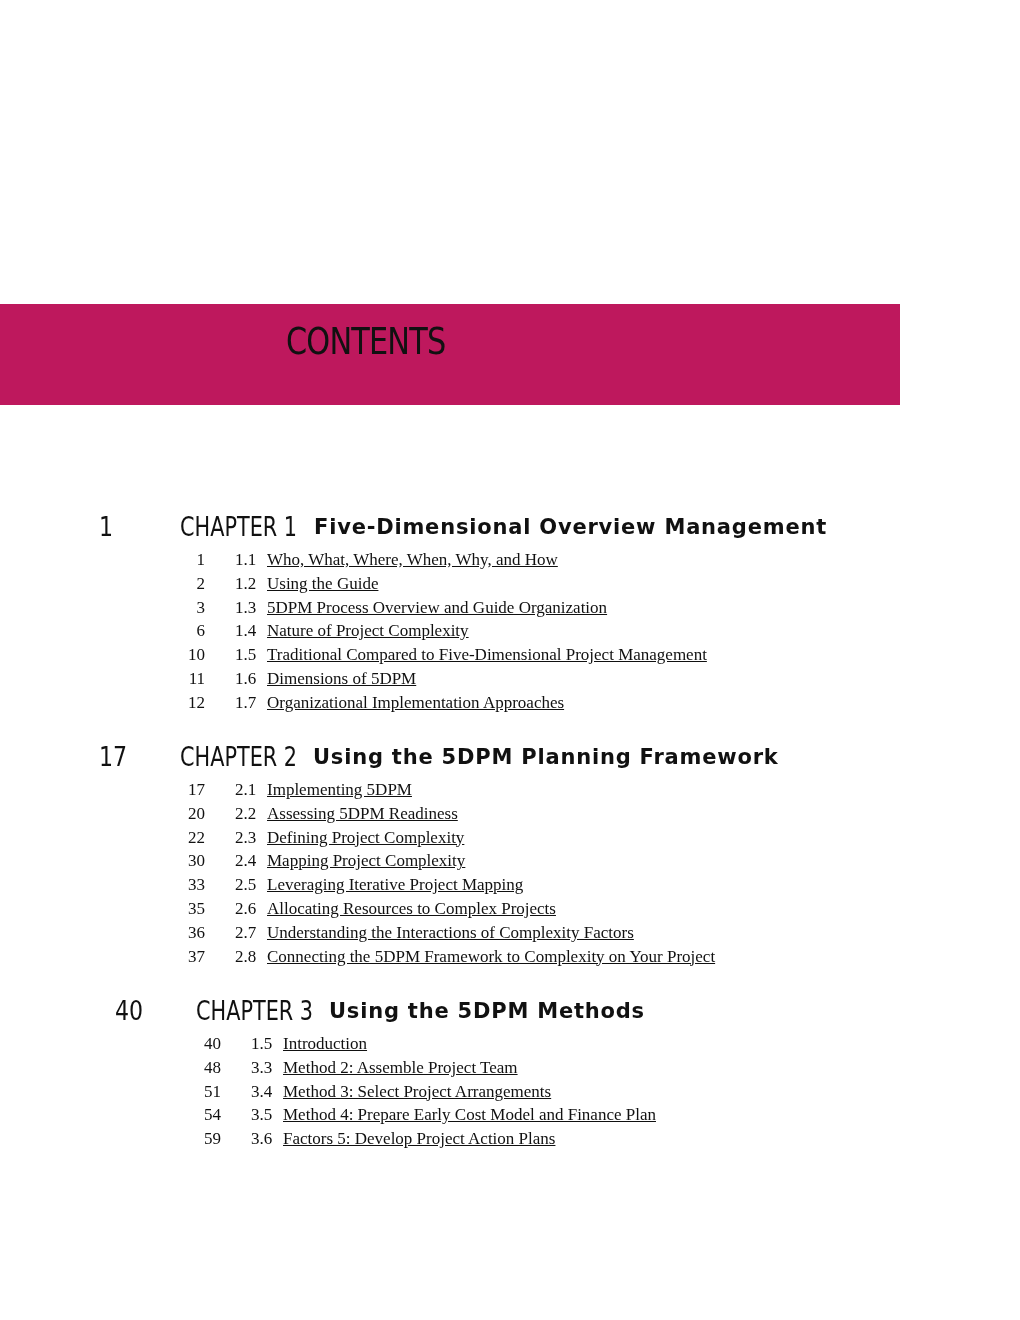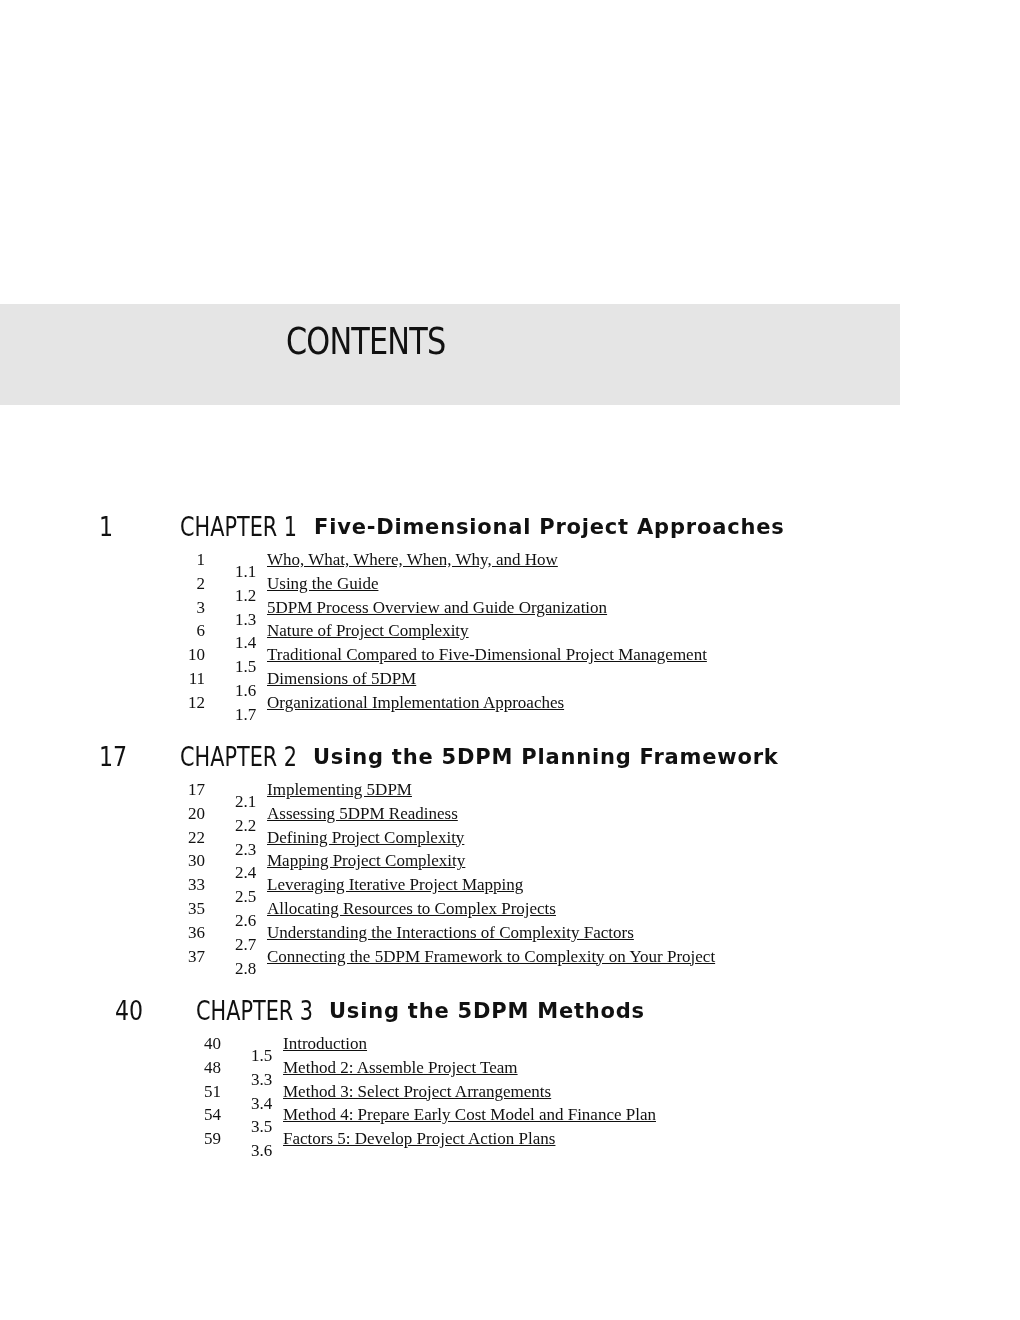--- a/index.html
+++ b/index.html
@@ -2,21 +2,21 @@
 <html><head>
   <meta charset="utf-8">
   <style>
     html, body { margin: 0; padding: 0; }
     body {
       width: 1020px; height: 1320px; background: #ffffff; position: relative;
       overflow: hidden; color: #111;
     }
     .banner {
       position: absolute; left: 0; top: 304px; width: 900px; height: 101px;
-      background: #e5e5e5;
+      background: #be185d;
     }
     .banner-title {
       position: absolute; left: 286px; top: 16px;
       font-family: "DejaVu Sans", sans-serif; font-size: 37px;
       font-weight: normal; letter-spacing: -1px; color: #111;
       transform: scaleX(0.82); transform-origin: left top;
     }
     .chapter { position: absolute; left: 0; width: 1020px; }
     .ch-head { position: relative; height: 34px; }
     .ch-page {
@@ -34,35 +34,35 @@
       font-family: "DejaVu Sans", sans-serif; font-weight: bold; font-size: 21px;
       letter-spacing: 0.8px; white-space: nowrap;
     }
     .sections { list-style: none; margin: 0; padding: 0; }
     .sec {
       position: relative; height: 23.8px;
       font-family: "Liberation Serif", serif; font-size: 17px; line-height: 23.8px;
       white-space: nowrap;
     }
     .sec-page { position: absolute; right: calc(1020px - 205px); text-align: right; }
-    .sec-num { position: absolute; left: 235px; margin-top: 12px; }
+    .sec-num { position: absolute; left: 235px; }
     .sec-title { position: absolute; left: 267px; text-decoration: underline; }
   </style>
 </head>
 <body>
 
 <div class="banner">
   <div class="banner-title">CONTENTS</div>
 </div>
 
 <div class="chapter" style="top:512px;">
   <div class="ch-head">
     <span class="ch-page">1</span>
     <span class="ch-label">CHAPTER 1</span>
-    <span class="ch-title" style="left:314px;">Five-Dimensional Project Approaches</span>
+    <span class="ch-title" style="left:314px;">Five-Dimensional Overview Management</span>
   </div>
   <ul class="sections" style="margin-top:2px;">
     <li class="sec">
         <span class="sec-page">1</span>
         <span class="sec-num">1.1</span>
         <span class="sec-title">Who, What, Where, When, Why, and How</span>
       </li>
     <li class="sec">
         <span class="sec-page">2</span>
         <span class="sec-num">1.2</span>

